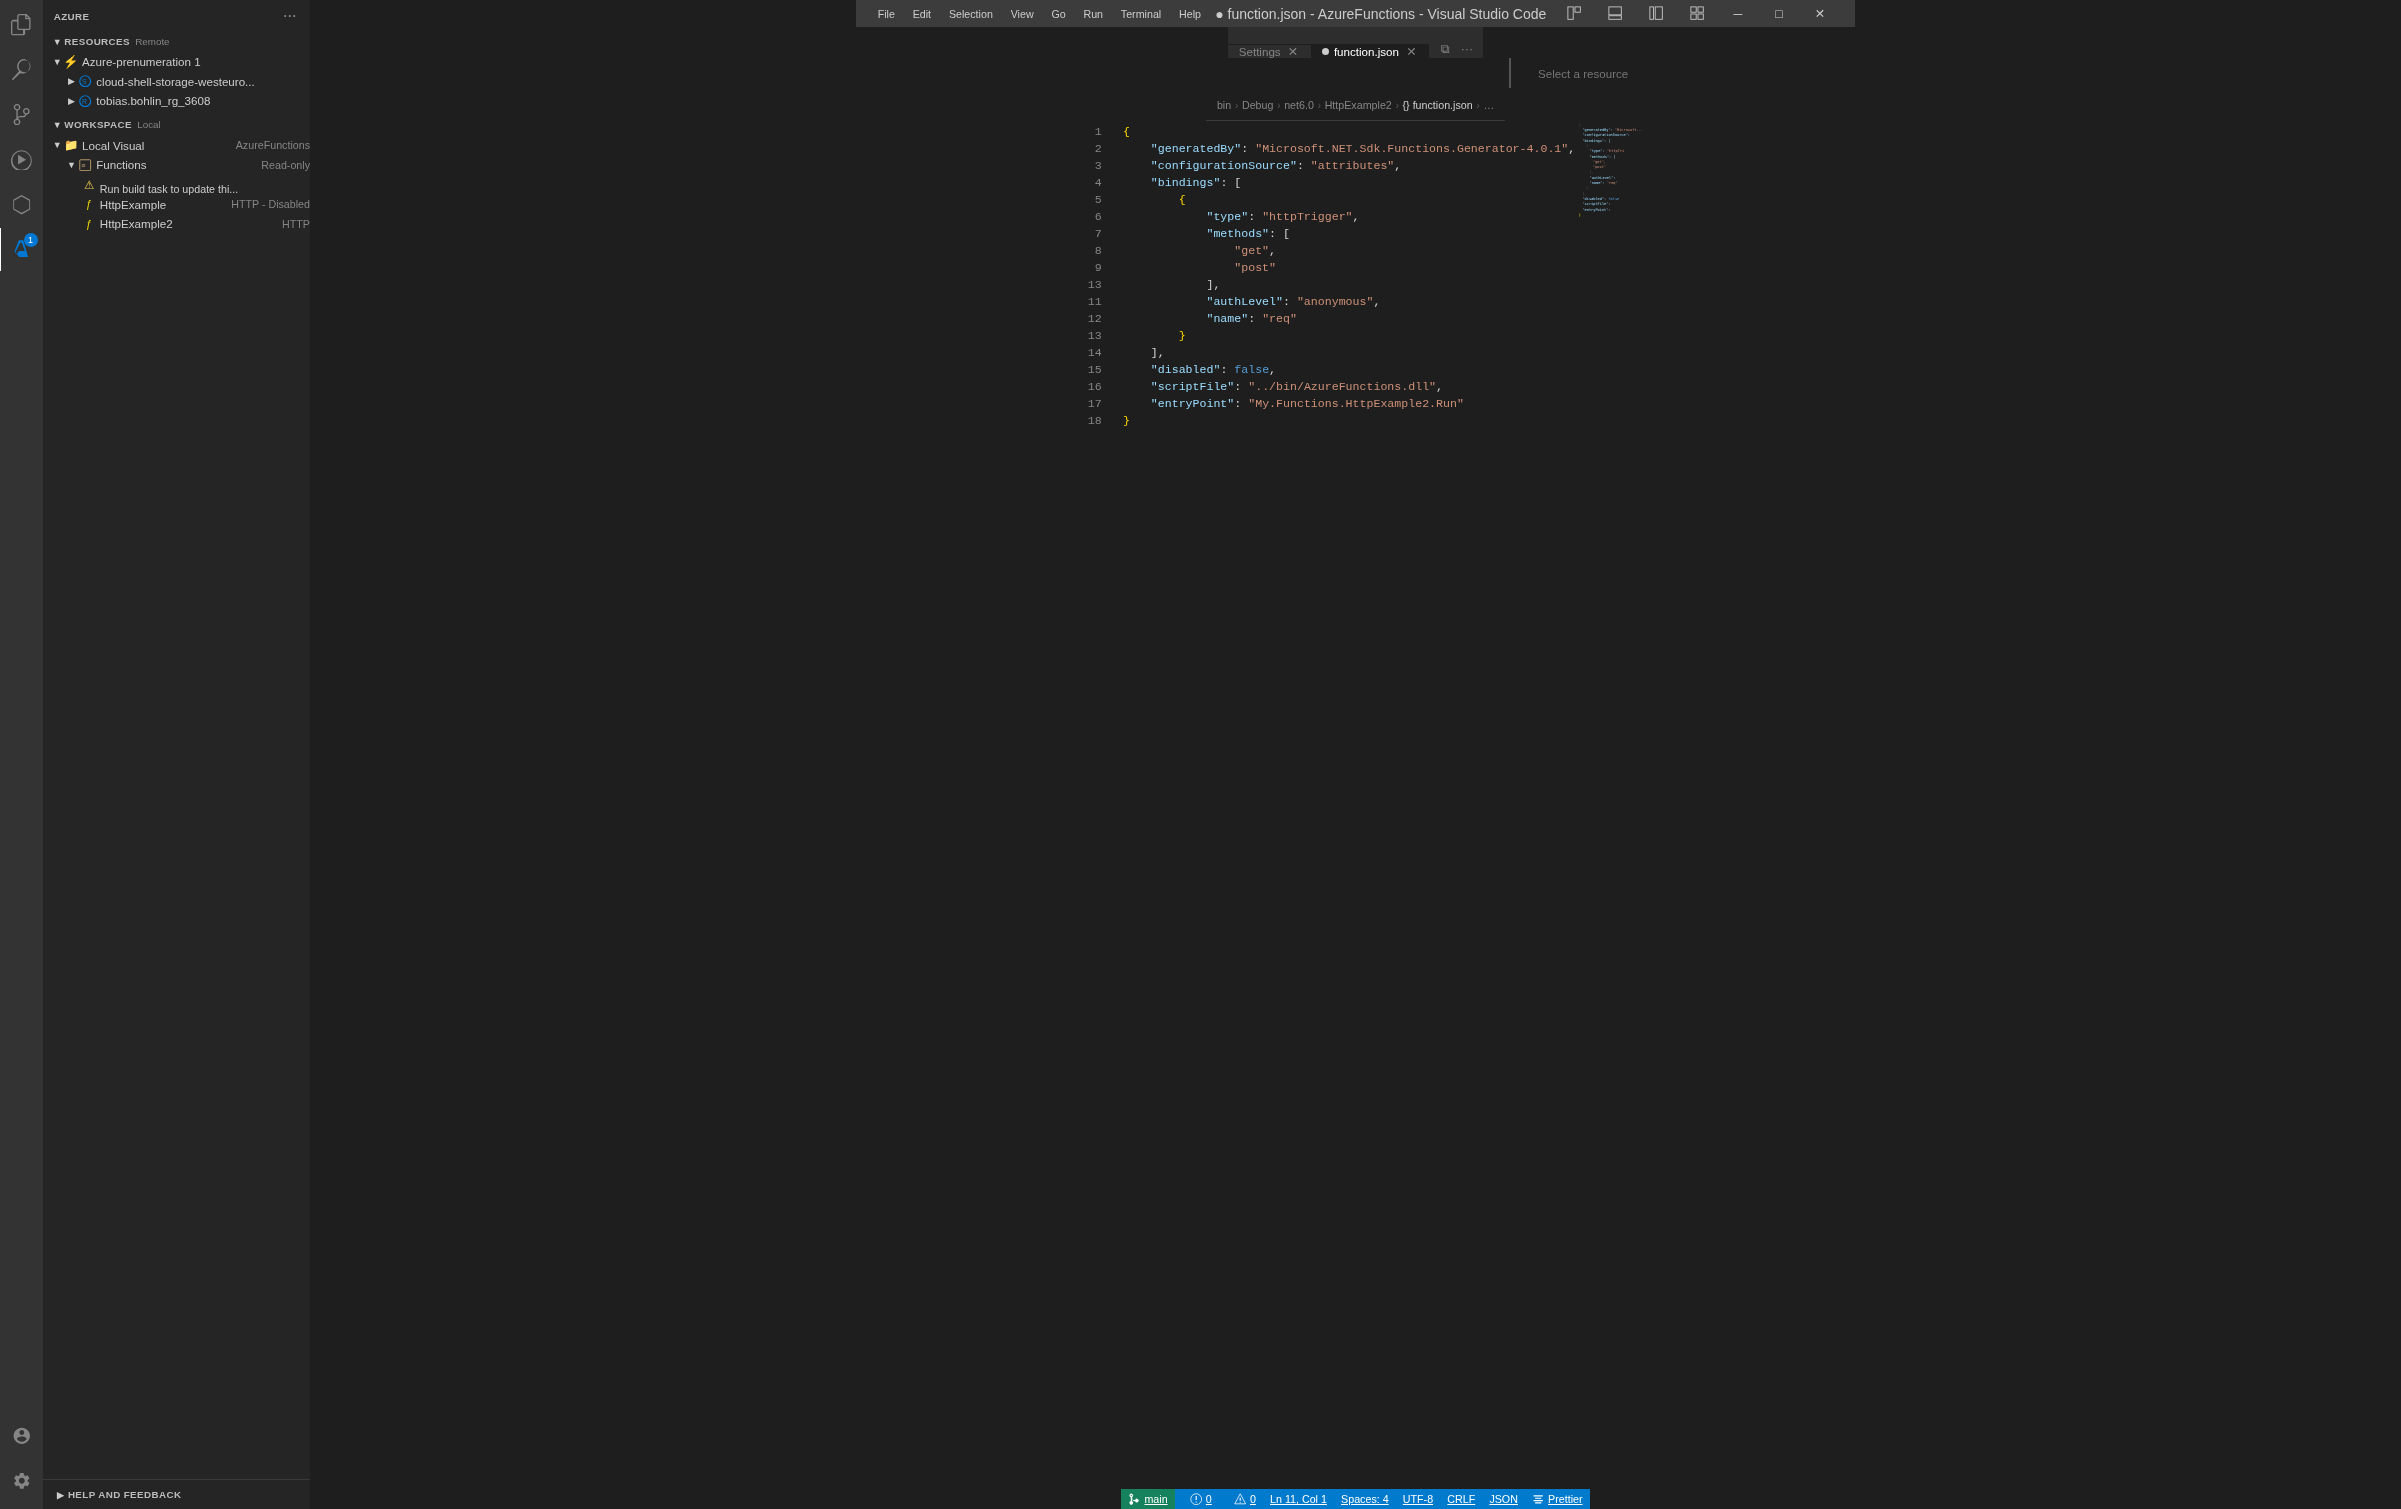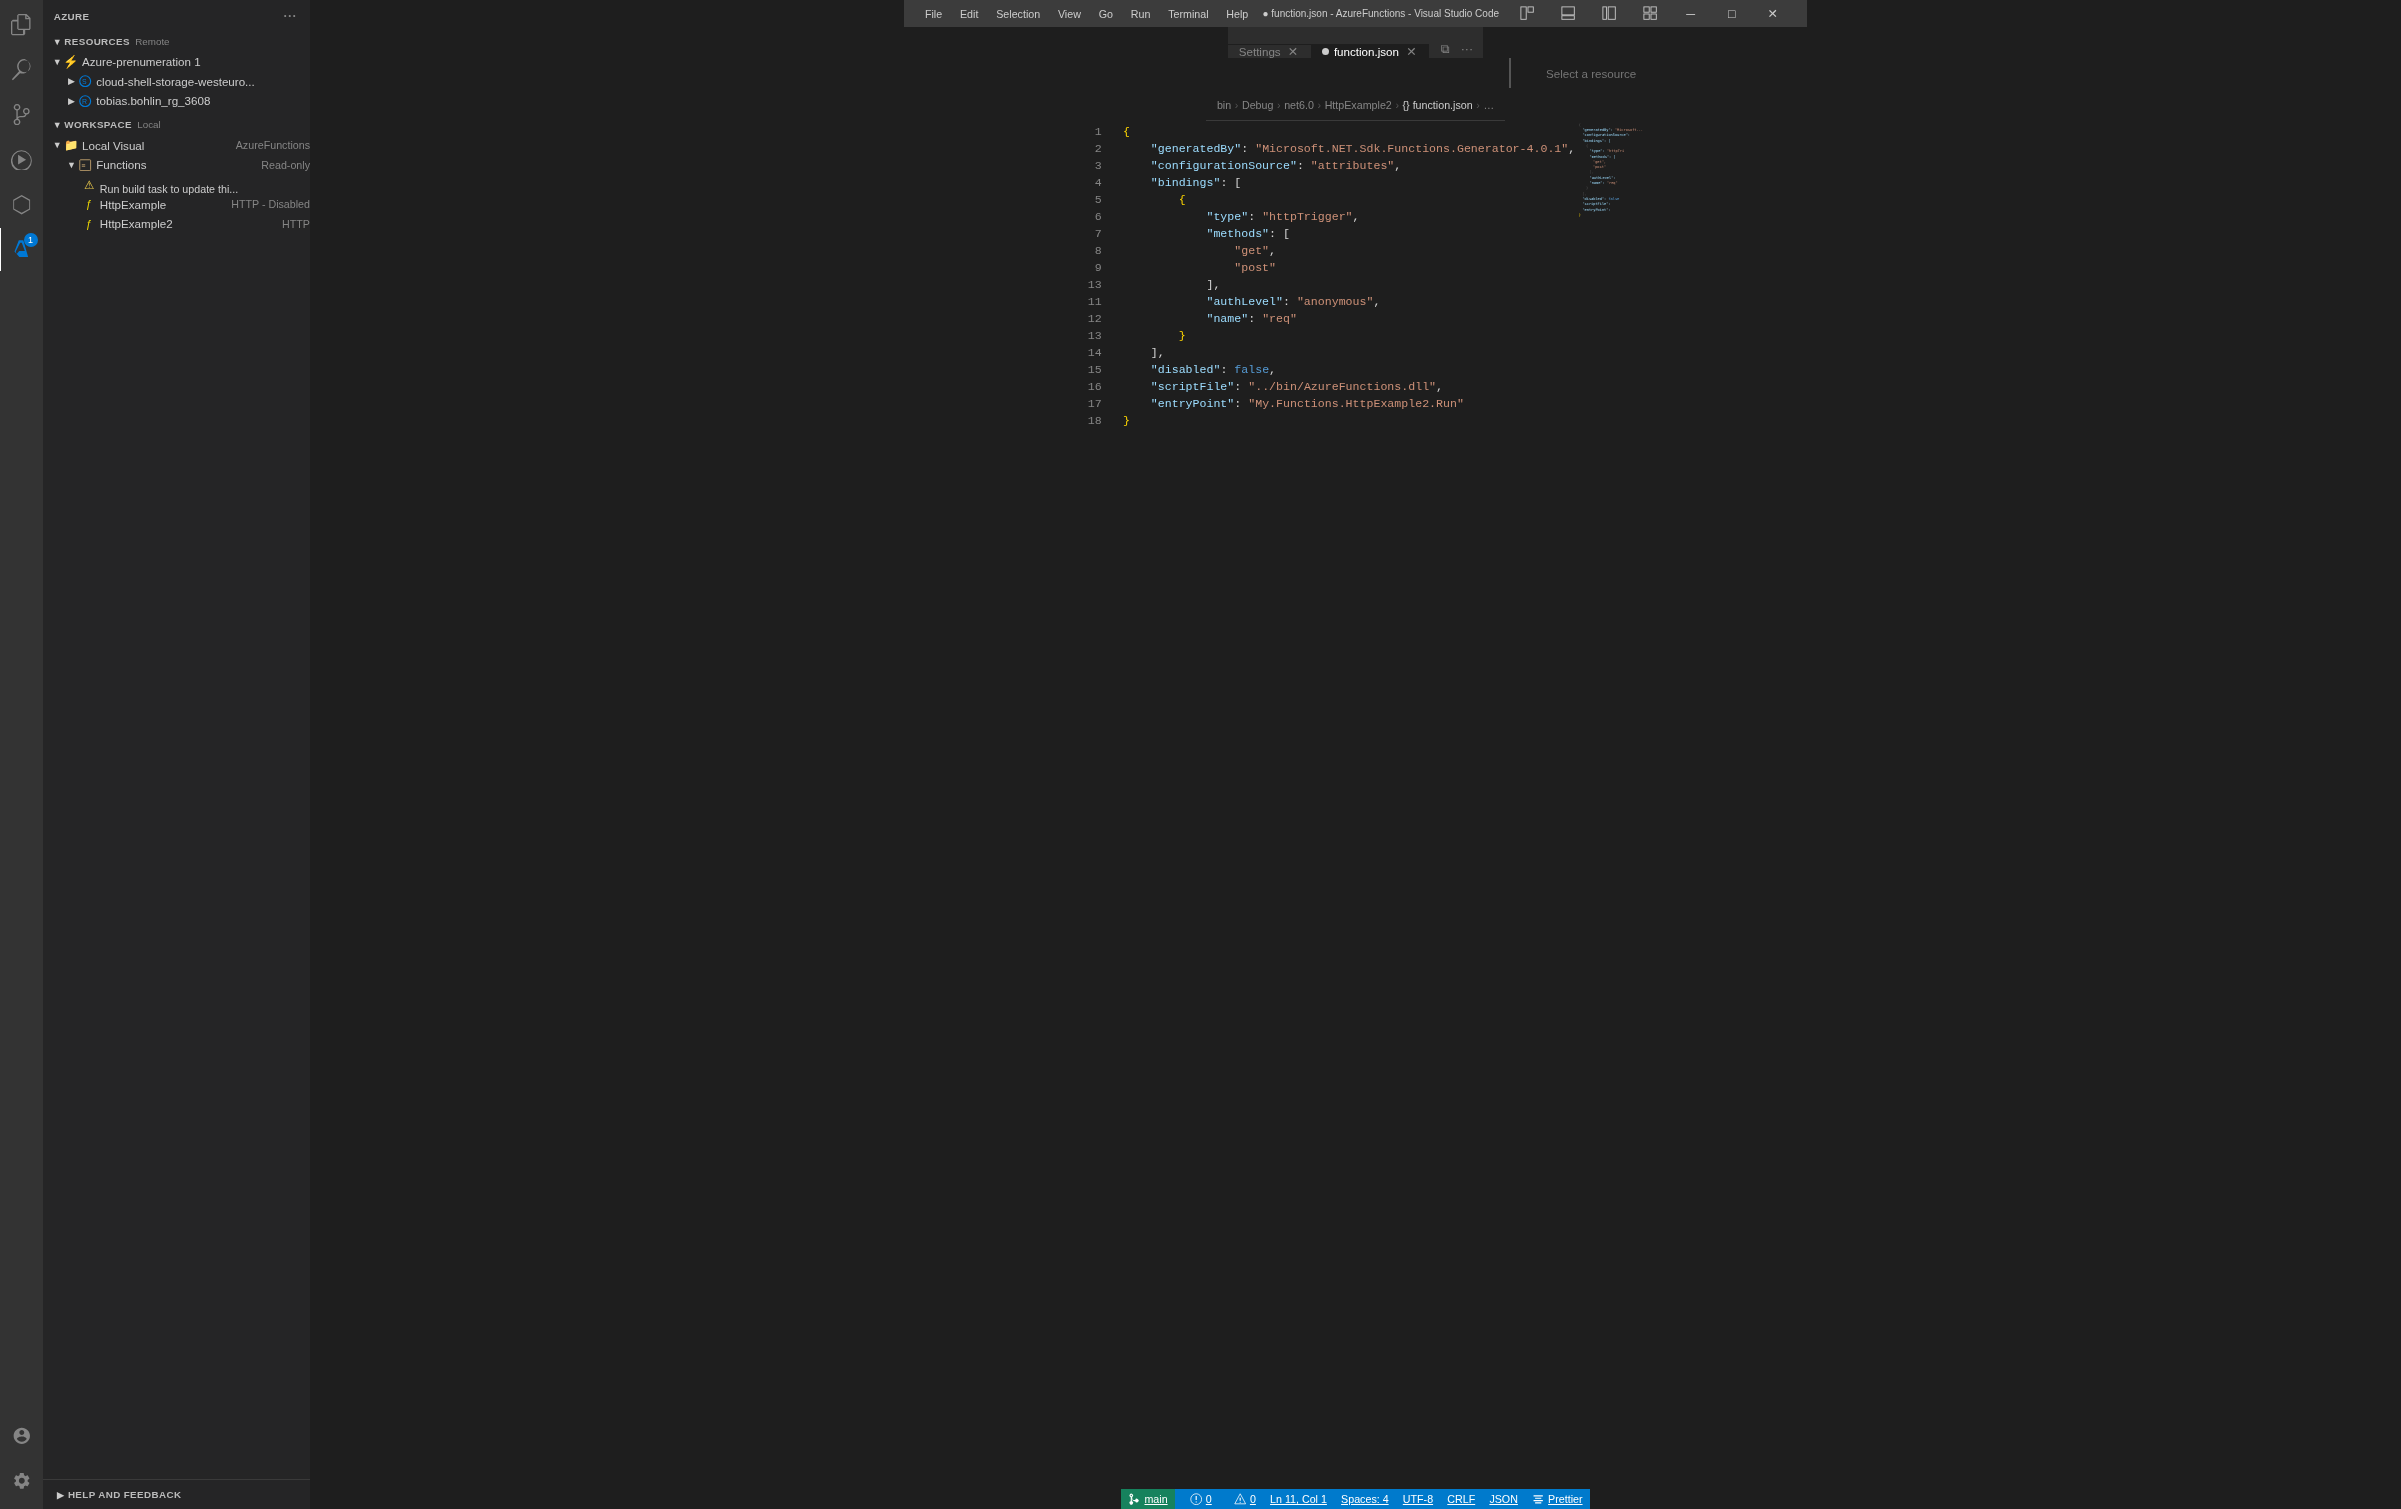--- a/index.html
+++ b/index.html
@@ -180,21 +180,21 @@
       gap: 3.6px;
     }
     .title-menu-item {
       padding: 1.8px 7.1px;
       cursor: pointer;
       border-radius: 2.7px;
     }
     .title-center {
       flex: 1;
       text-align: center;
-      font-size: 10px;
+      font-size: 14px;
       color: #cccccc;
     }
     .title-controls {
       display: flex;
       gap: 0;
     }
     .title-control-btn {
       width: 41px;
       height: 27px;
       display: flex;
@@ -287,21 +287,20 @@
     }
     .select-resource-input {
       flex: 1;
       background: transparent;
       border: none;
       outline: none;
       color: #cccccc;
       font-size: 11.6px;
       padding: 0 28px;
       height: 100%;
-      margin-left: 8px;
     }
 
     
     .editor-area {
       flex: 1;
       display: flex;
       overflow: hidden;
       position: relative;
     }
     .line-numbers {

